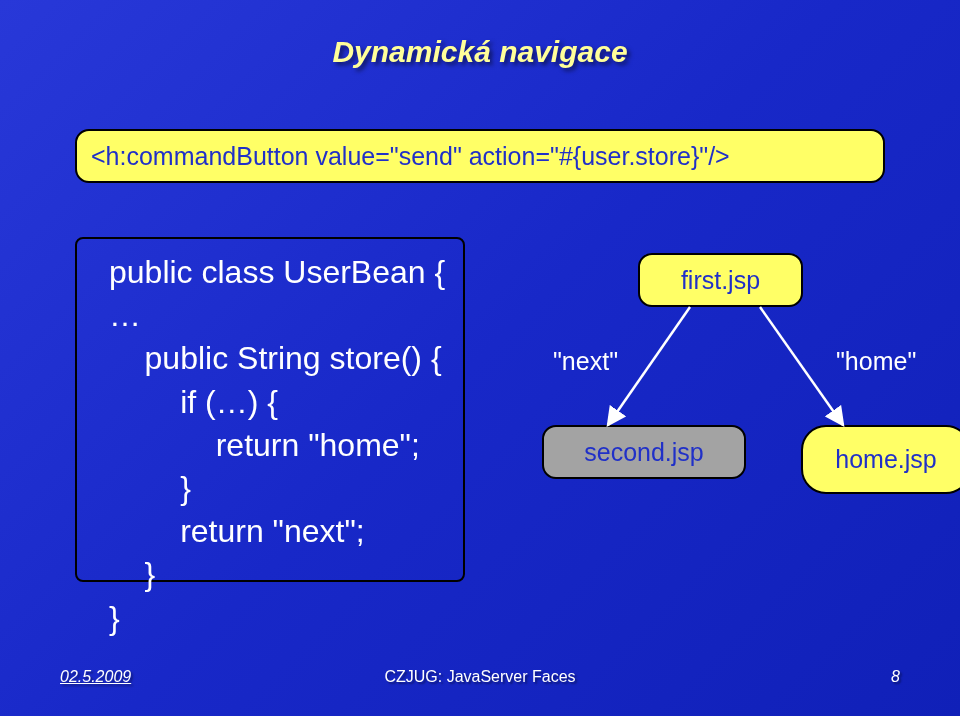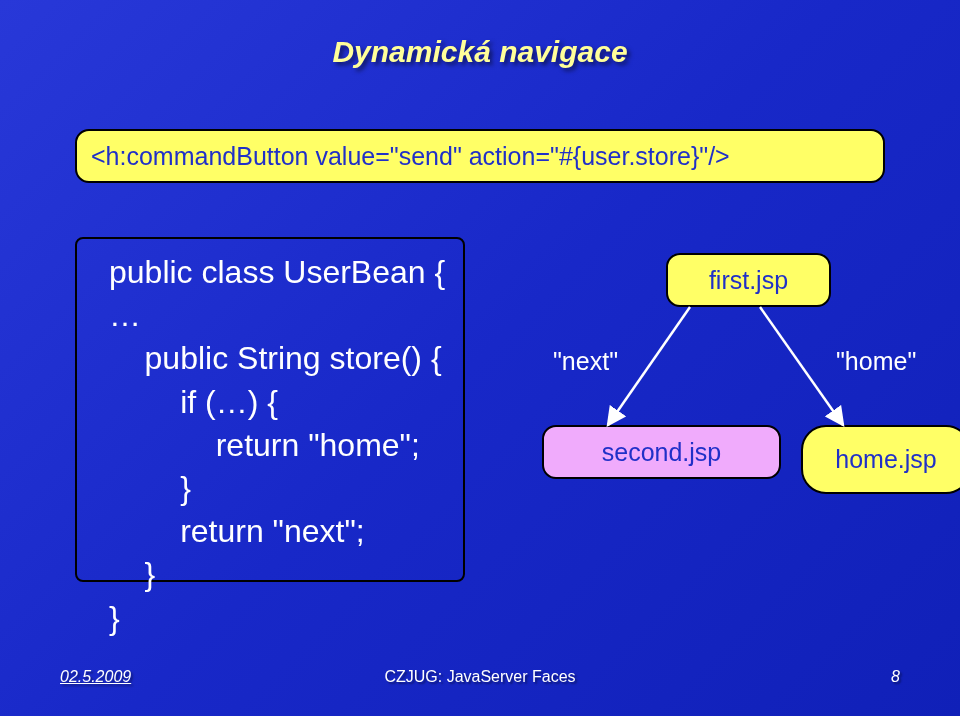--- a/index.html
+++ b/index.html
@@ -63,29 +63,28 @@
     width: 165px;
     height: 54px;
     background: #ffff66;
     border: 2px solid #000;
     border-radius: 14px;
     color: #2030c8;
     font-size: 25px;
     display: flex;
     align-items: center;
     justify-content: center;
-    margin-left: 28px;
   }
   .second-jsp {
     position: absolute;
     top: 425px;
     left: 542px;
-    width: 239px;
+    width: 204px;
     height: 54px;
-    background: #f0abfc;
+    background: #a3a3a3;
     border: 2px solid #000;
     border-radius: 14px;
     color: #2030c8;
     font-size: 25px;
     display: flex;
     align-items: center;
     justify-content: center;
   }
   .home-jsp {
     position: absolute;

